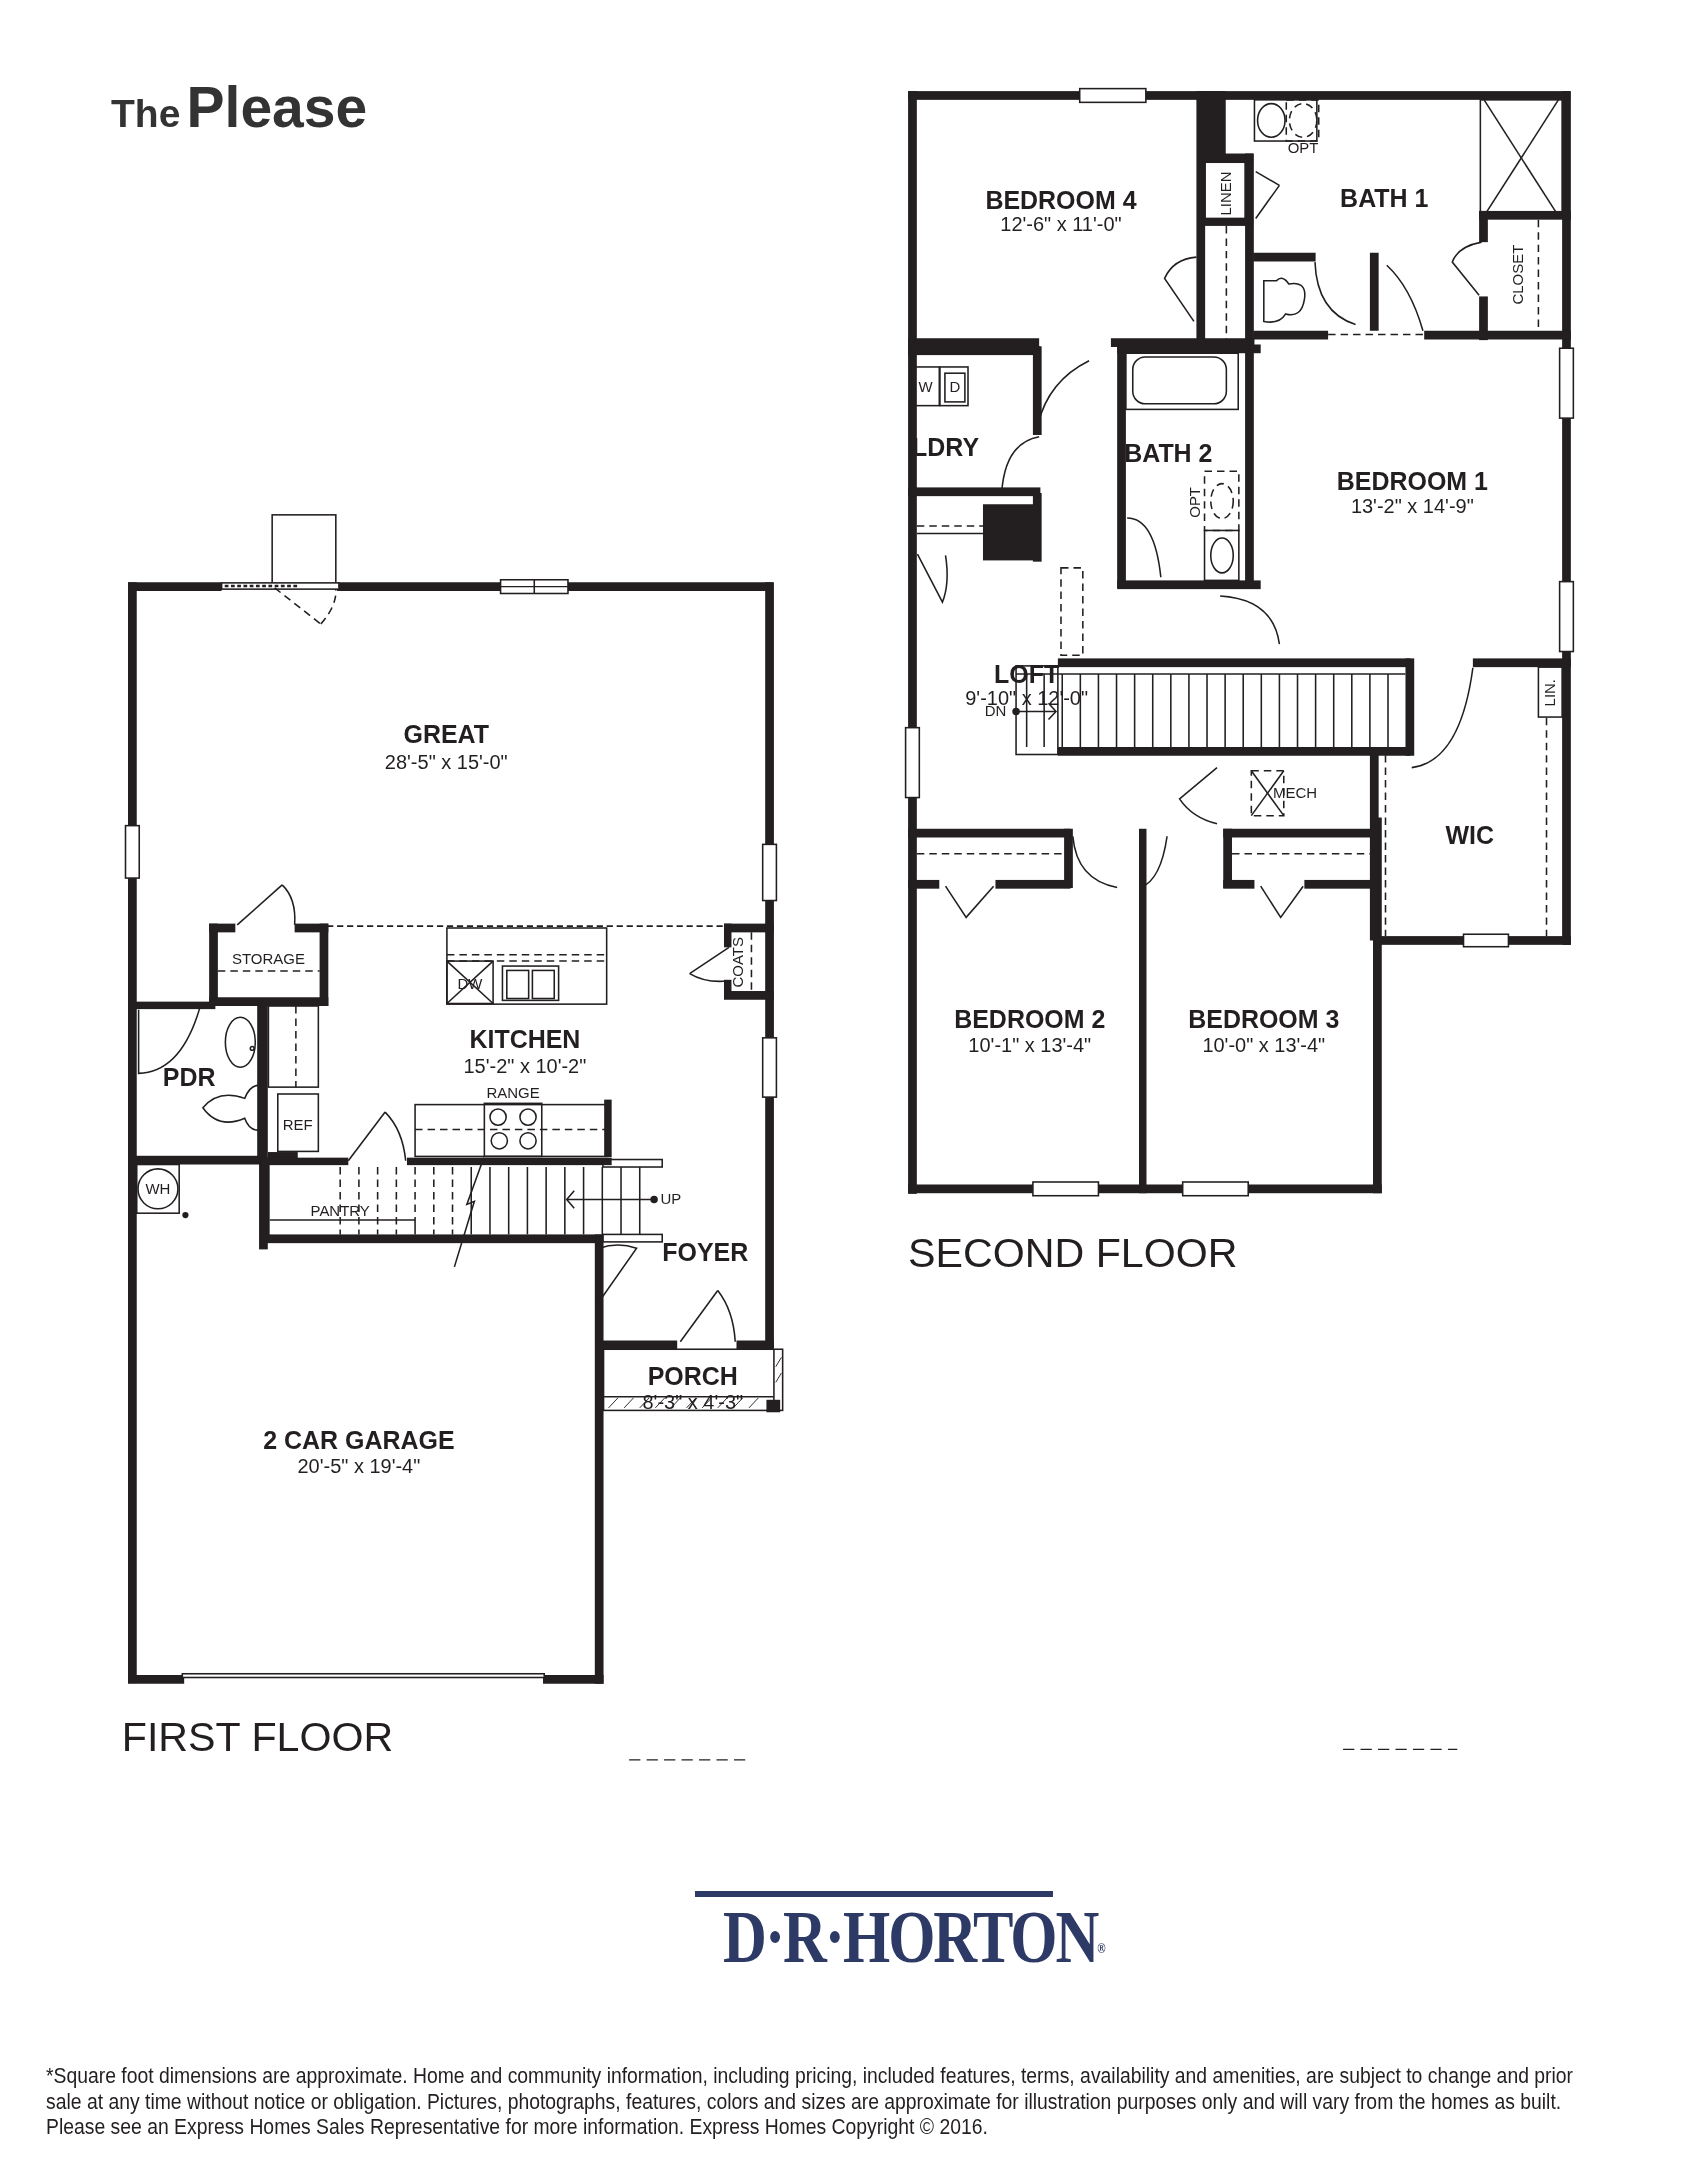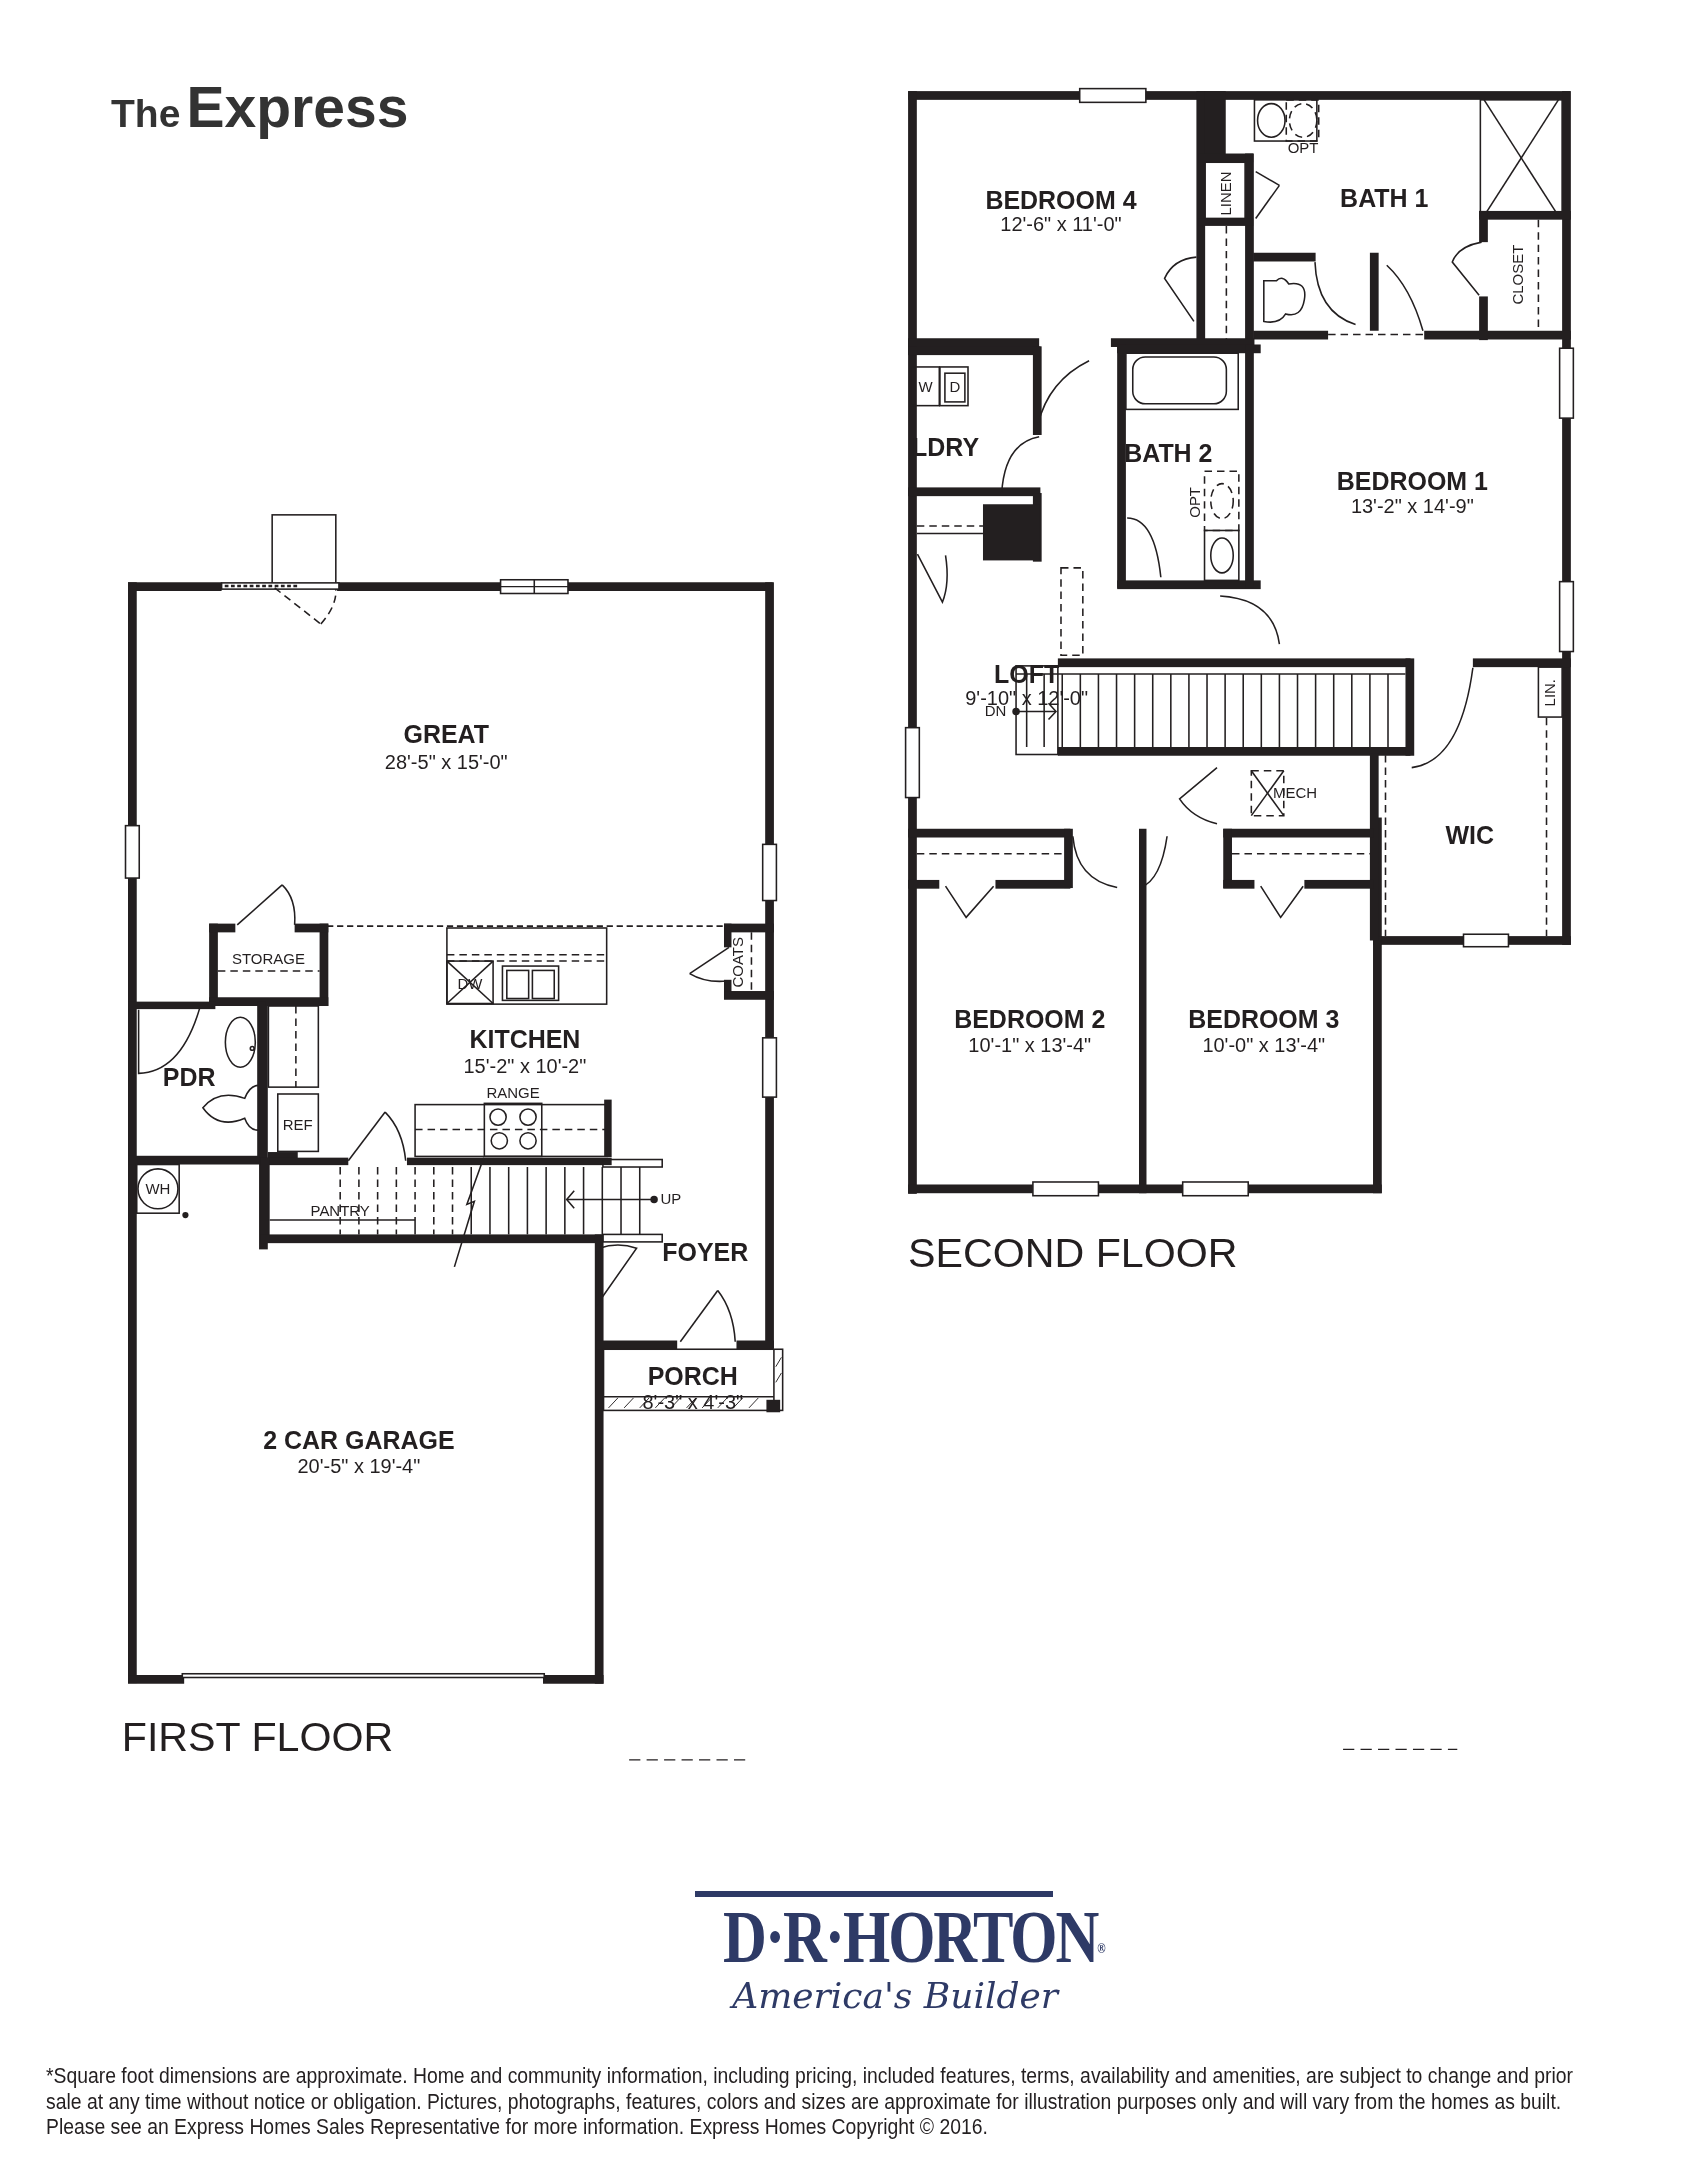--- a/index.html
+++ b/index.html
@@ -20,21 +20,21 @@
   .logo .bar { height:5.6px; background:#2e3a66; margin:0 5px 6.2px 5px; }
   .logo .brand { font-family:"Liberation Serif", serif; font-weight:bold; font-size:74px; letter-spacing:-2.5px; line-height:69px; transform:scaleX(0.82); transform-origin:center; white-space:nowrap; }
   .logo .brand sup { font-size:13.7px; letter-spacing:0; vertical-align:top; position:relative; top:11.2px; }
   .logo .tag { font-family:"DejaVu Serif", serif; font-style:italic; font-size:36px; margin-top:3.7px; white-space:nowrap; }
   .disclaimer { position:absolute; left:46px; top:2063px; width:1598px; font-family:"Liberation Sans", sans-serif; font-size:22px; line-height:25.6px; color:#231f20; transform:scaleX(0.88); transform-origin:left top; width:1816px; }
 </style>
 </head>
 <body>
 
 <div class="title">
-  <span class="the">The</span><span class="name">Express</span>
+  <span class="the">The</span><span class="name">Please</span>
 </div>
 
 <svg class="plan" width="1687" height="2183" viewBox="0 0 2703 3498">
 
   <g>
 
     <rect class="thin" x="436" y="825" width="102" height="115"></rect>
 
     <rect class="wall" x="205" y="933" width="150" height="14"></rect>
     <rect class="wall" x="540" y="933" width="262" height="14"></rect>
@@ -418,21 +418,20 @@
     <text class="rdim" x="2025" y="1686">10'-0" x 13'-4"</text>
 
     <text class="floorlabel" x="1455" y="2030">SECOND FLOOR</text>
     <line x1="2152" y1="2803" x2="2335" y2="2803" stroke="#231f20" stroke-width="2" stroke-dasharray="18 10"></line>
   </g>
 </svg>
 
 <div class="logo">
   <div class="bar"></div>
   <div class="brand"><span>D·R·HORTON</span><sup>®</sup></div>
-  <div class="tag">America's Builder</div>
 </div>
 
 <div class="disclaimer">
   <div>*Square foot dimensions are approximate. Home and community information, including pricing, included features, terms, availability and amenities, are subject to change and prior</div>
   <div>sale at any time without notice or obligation. Pictures, photographs, features, colors and sizes are approximate for illustration purposes only and will vary from the homes as built.</div>
   <div>Please see an Express Homes Sales Representative for more information. Express Homes Copyright © 2016.</div>
 </div>
 
 
 </body></html>

